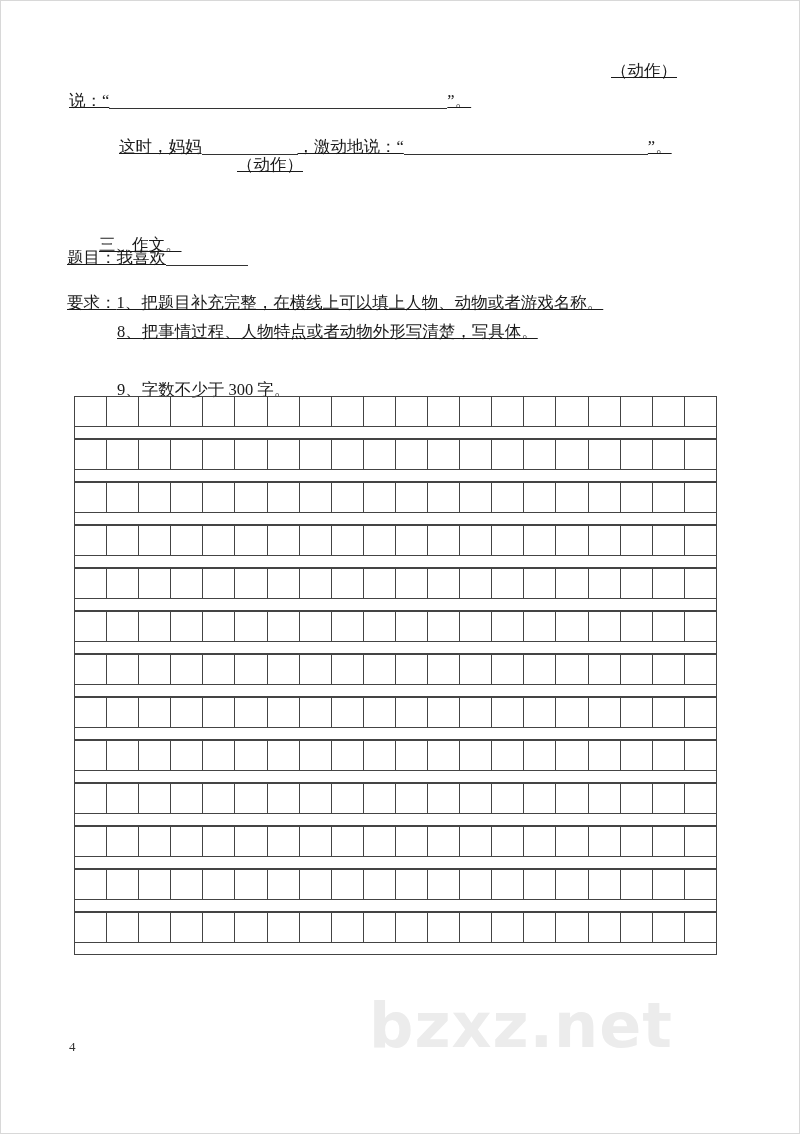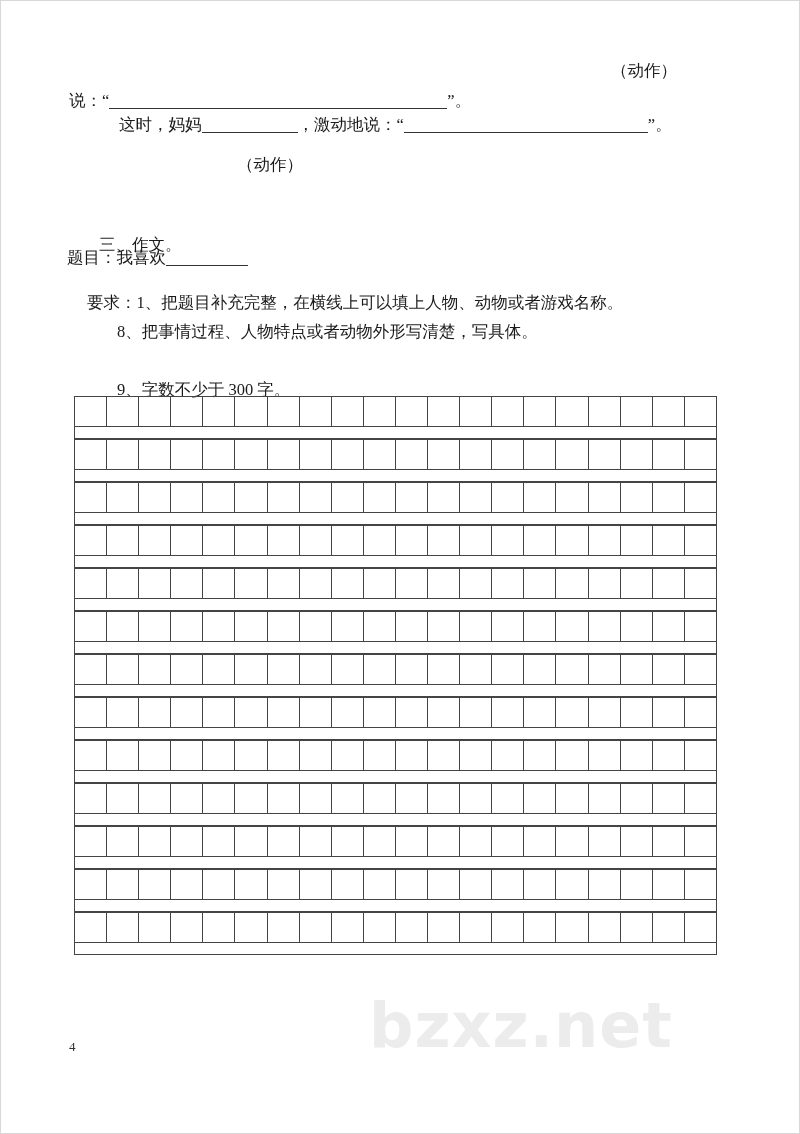--- a/index.html
+++ b/index.html
@@ -37,20 +37,21 @@
   }
 
   
   .txt {
     position: absolute;
     z-index: 2;
     white-space: nowrap;
     font-size: 16.5px;
     line-height: 1;
     color: #1a1a1a;
+    text-decoration: underline;
   }
 
   .rule {
     display: inline-block;
     border-bottom: 1.2px solid #333;
     vertical-align: -3px;
     height: 13px;
   }
 
   
@@ -102,34 +103,34 @@
 <div id="page">
 
   <div id="watermark">bzxz.net</div>
 
   <div class="txt" style="left:610px; top:62px;">（动作）</div>
 
   <div class="txt" style="left:68px; top:92px;">
     <span>说：“</span><span class="rule" style="width:338px;"></span><span>”。</span>
   </div>
 
-  <div class="txt" style="left:118px; top:116px;">
+  <div class="txt" style="left:118px; top:138px;">
     <span>这时，妈妈</span><span class="rule" style="width:96px;"></span><span>，激动地说：“</span><span class="rule" style="width:244px;"></span><span>”。</span>
   </div>
 
   <div class="txt" style="left:236px; top:156px;">（动作）</div>
 
 
   <div class="txt" style="left:66px; top:236px;margin-left:32px;">三、作文。</div>
 
   <div class="txt" style="left:66px; top:249px;">
     <span>题目：我喜欢</span><span class="rule" style="width:82px;"></span>
   </div>
 
-  <div class="txt" style="left:66px; top:294px;margin-left:20px;">
+  <div class="txt" style="left:66px; top:294px;">
     <span>要求：</span><span>1、把题目补充完整，在横线上可以填上人物、动物或者游戏名称。</span>
   </div>
   <div class="txt" style="left:116px; top:323px;">8、把事情过程、人物特点或者动物外形写清楚，写具体。</div>
   <div class="txt" style="left:116px; top:381px;">9、字数不少于 300 字。</div>
 
   <div id="grid">
       <div class="grid-row">
         <div class="grid-cell"></div>
         <div class="grid-cell"></div>
         <div class="grid-cell"></div>

